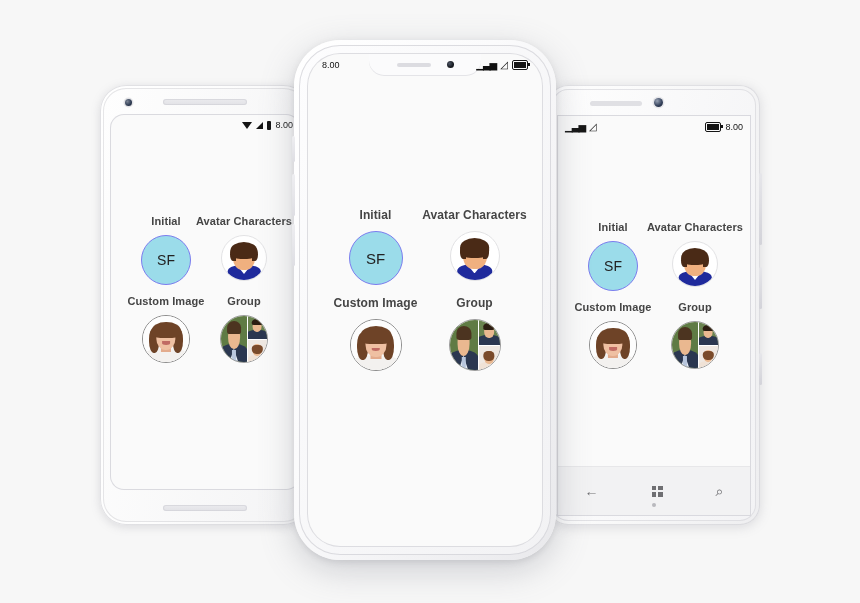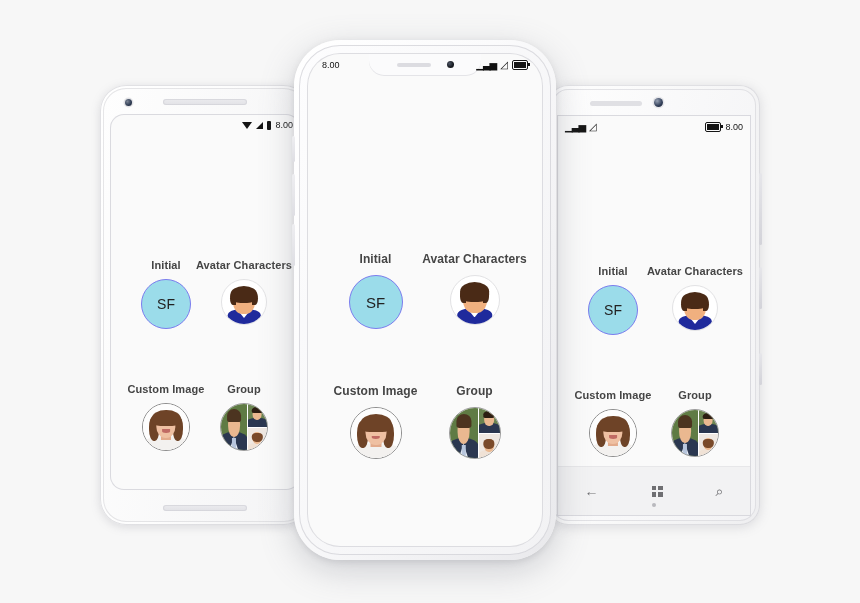--- a/index.html
+++ b/index.html
@@ -141,21 +141,21 @@
     position:absolute;left:-2px;width:3px;border-radius:2px;
     background:linear-gradient(#eeeef1,#dedee3);
   }
 
   
   .content{position:absolute;left:0;right:0;}
   .grid{display:flex;flex-wrap:wrap;}
   .cell{display:flex;flex-direction:column;align-items:center;}
   .lbl{
     font-weight:bold;color:#454545;white-space:nowrap;
-    letter-spacing:.1px;line-height:1.1;margin-top:44px;
+    letter-spacing:.1px;line-height:1.1;
   }
   .circle{border-radius:50%;overflow:hidden;position:relative;
     display:flex;align-items:center;justify-content:center;box-sizing:border-box;}
 
   
   .av-initial{background:#9bdcea;border:1.5px solid #7b7cee;}
   .av-initial span{color:#222;font-weight:normal;}
 
   
   .av-char{background:#ffffff;border:1px solid #e2e2e4;}

